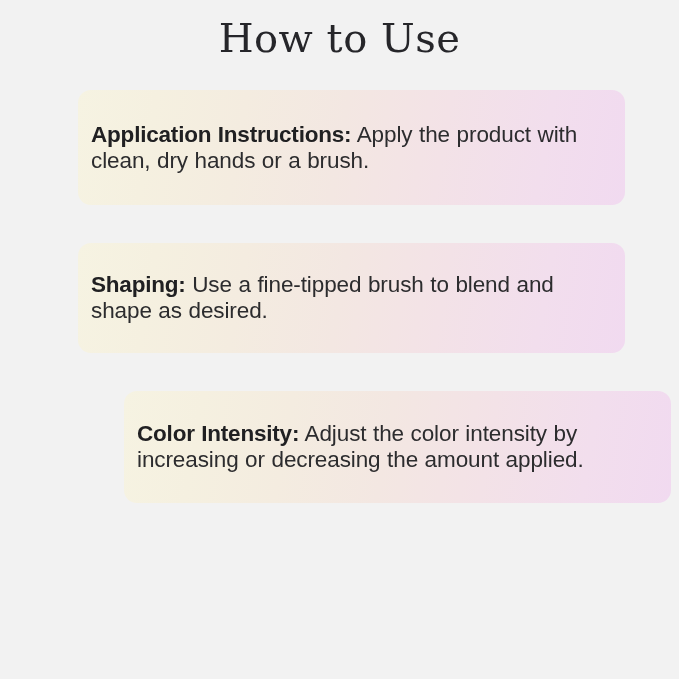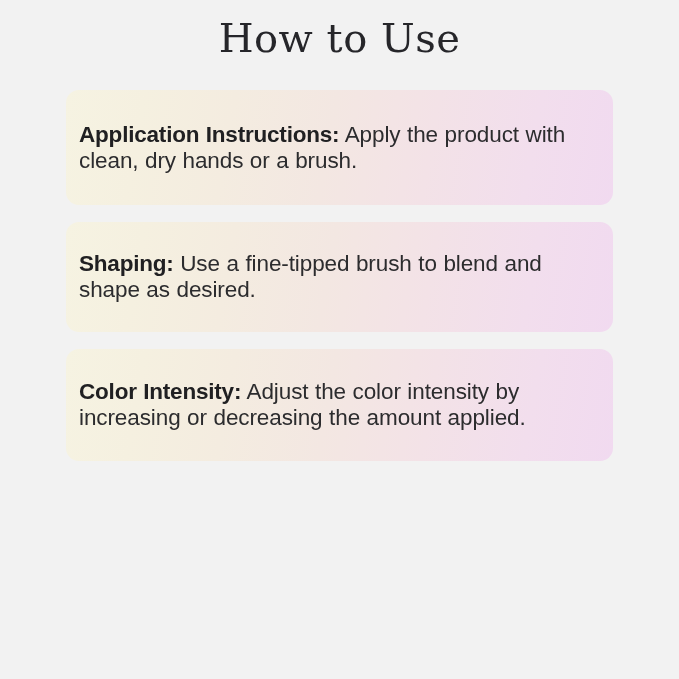--- a/index.html
+++ b/index.html
@@ -32,25 +32,25 @@
     font-weight: 300;
     letter-spacing: 0.5px;
     color: #26262a;
     line-height: 1.0;
     -webkit-font-smoothing: antialiased;
   }
 
   .card-list {
     position: absolute;
     top: 90px;
-    left: 66px;
+    left: 78px;
     width: 547px;
     display: flex;
     flex-direction: column;
-    gap: 17px;
+    gap: 38px;
   }
 
   .card {
     box-sizing: border-box;
     width: 547px;
     border-radius: 13px;
     background: linear-gradient(
         100deg,
         #f6f3e2 0%,
         #f5f0e0 14%,
@@ -80,21 +80,21 @@
   }
 
   .card-body {
     font-weight: 400;
     color: #2c2c2e;
   }
 
   
   .card-1 { height: 115px; }
   .card-2 { height: 110px; }
-  .card-3 { height: 112px; }
+  .card-3 { height: 112px; margin-left: 46px; }
   .card-4 { height: 110px; }
 </style>
 </head>
 <body>
 
 <div class="page">
 
   <div class="page-title">How to Use</div>
 
   <div class="card-list">

